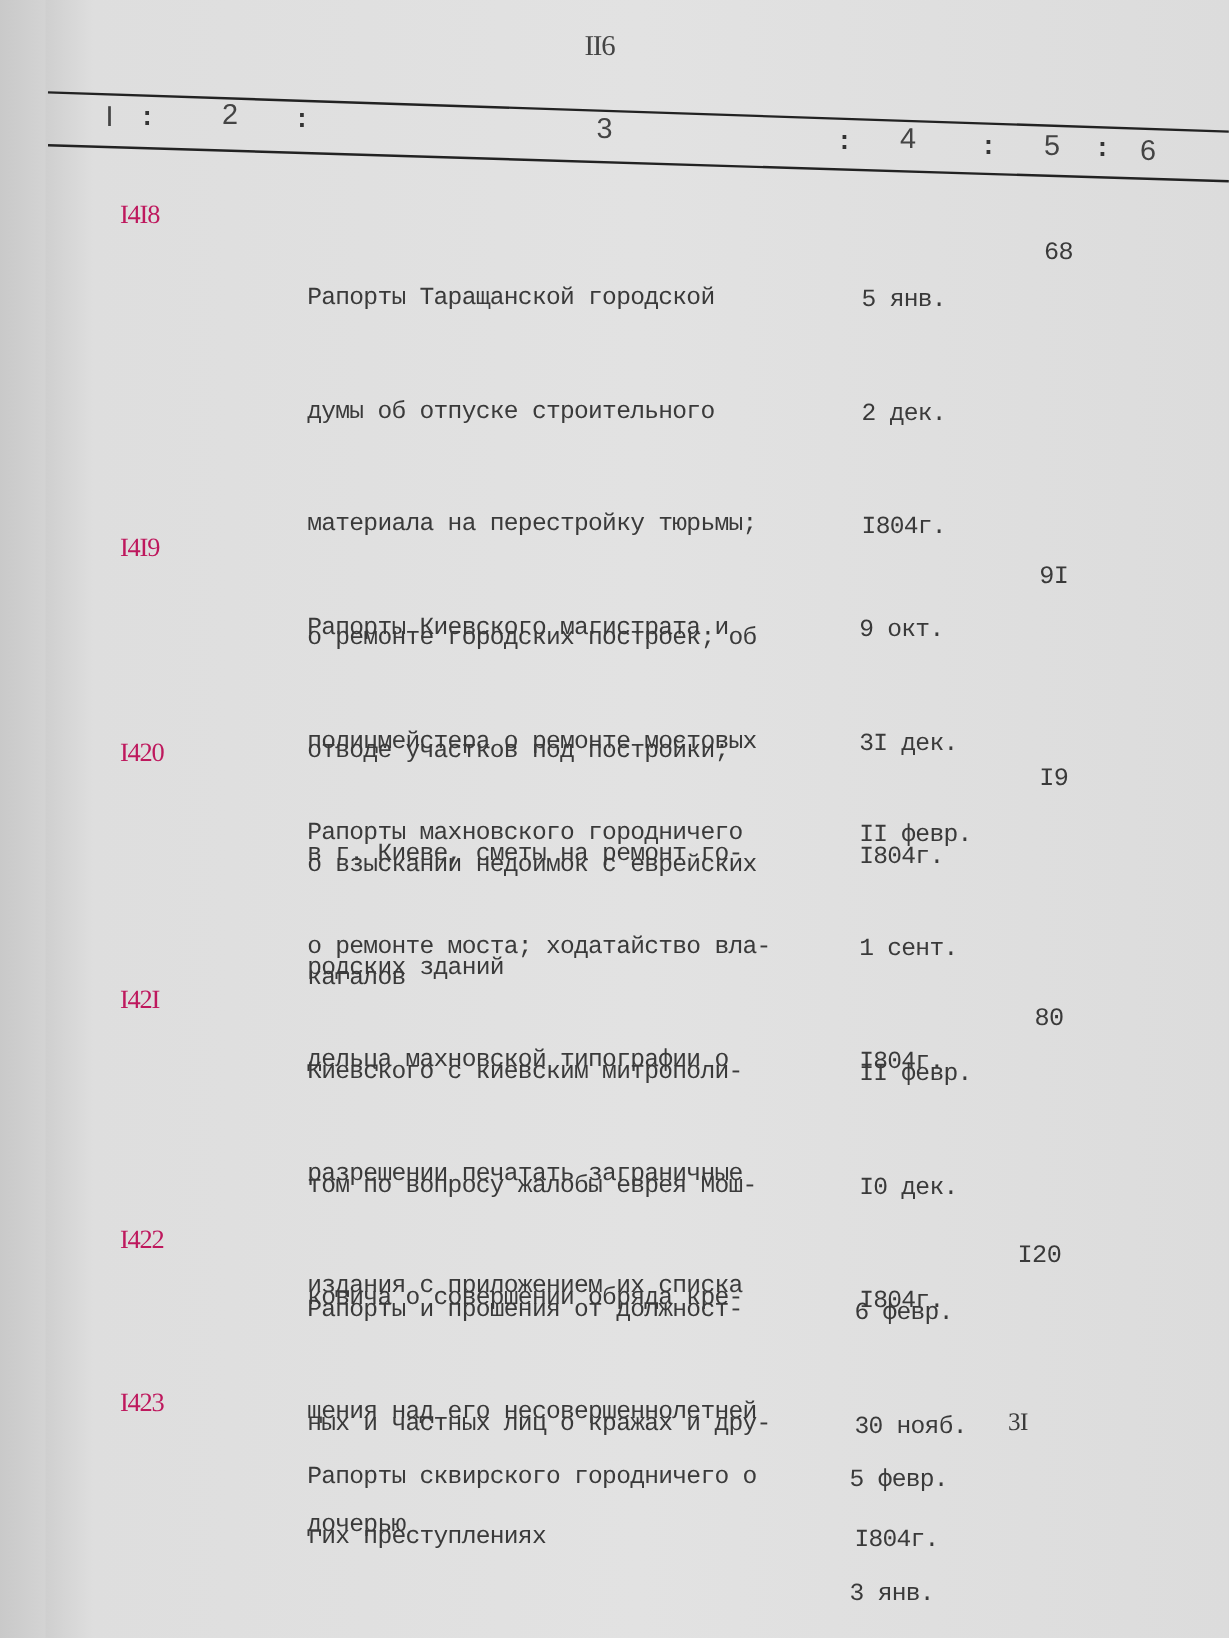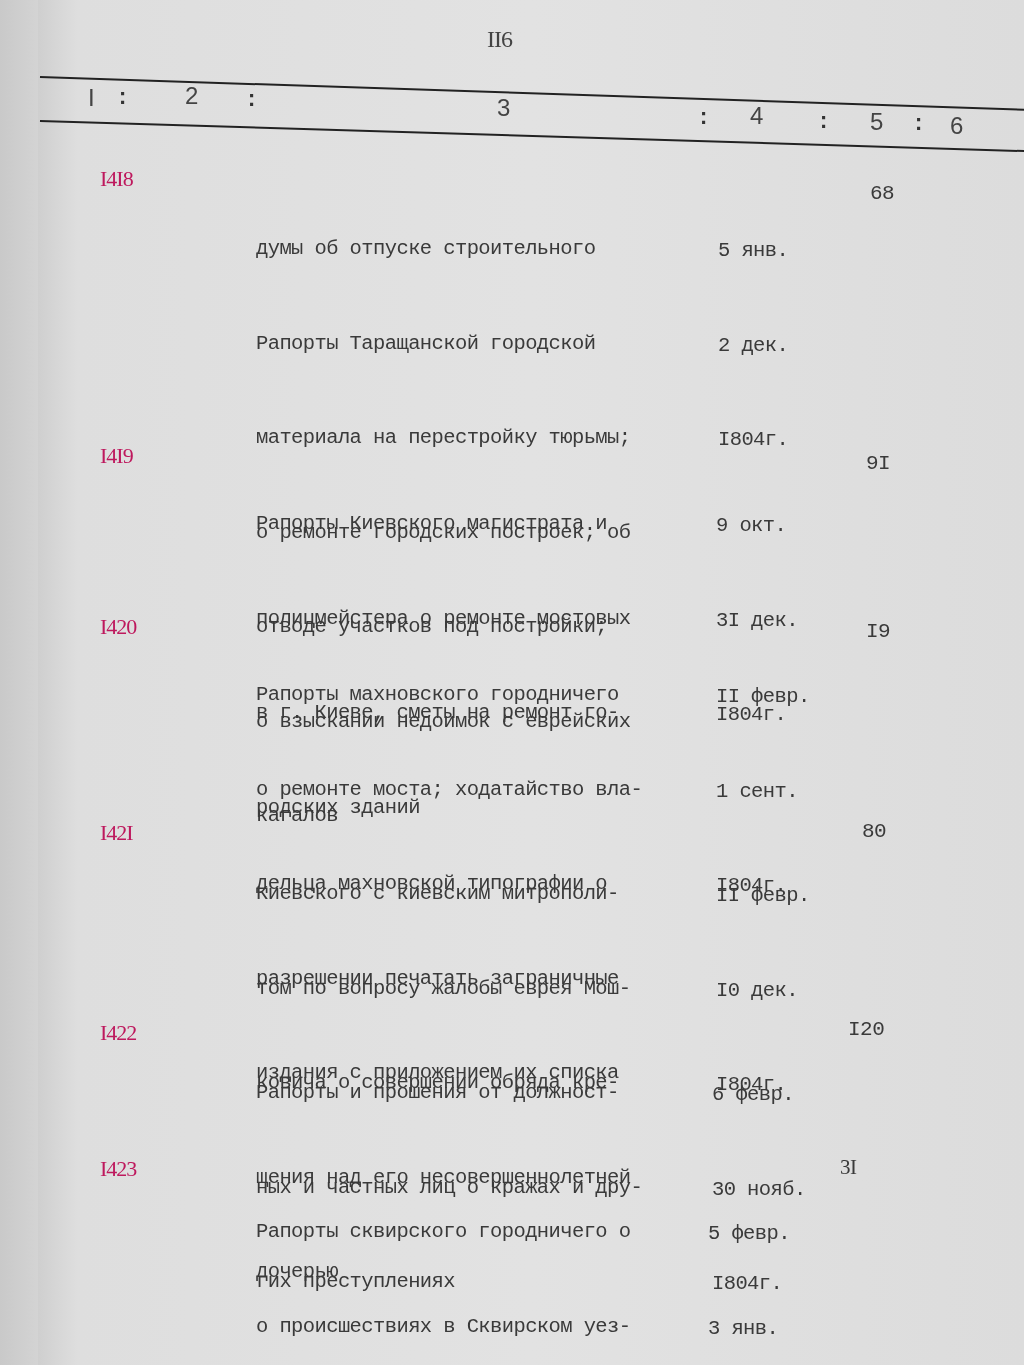--- a/index.html
+++ b/index.html
@@ -26,21 +26,21 @@
   .rule-top { left:40px; top:76px; width:990px; transform:rotate(1.9deg); }
   .rule-bottom { left:40px; top:120px; width:990px; transform:rotate(1.75deg); }
   .hdr { position:absolute; font-size:24px; color:#444; font-family:"Liberation Sans","DejaVu Sans",sans-serif; }
   .sep { position:absolute; font-size:22px; font-weight:bold; color:#333; }
   .entry-num {
     position:absolute; left:100px; font-size:22px; letter-spacing:-1px;
     font-family:"Liberation Serif","DejaVu Serif",serif; color:#be185d;
   }
   .desc { position:absolute; left:256px; font-size:20.5px; line-height:31.5px; letter-spacing:-0.6px; white-space:pre; }
   .dates { position:absolute; font-size:20.5px; line-height:31.5px; letter-spacing:-0.6px; white-space:pre; }
-  .sheets { position:absolute; font-size:21px; letter-spacing:-0.5px; }
+  .sheets { position:absolute; font-size:21px; letter-spacing:-0.5px;margin-top:18px; }
   .line { display:block; }
 </style>
 </head>
 <body>
 
 <div class="left-edge"></div>
 <div class="page"></div>
 
 <div class="page-number">II6</div>
 
@@ -55,22 +55,22 @@
 <div class="sep" style="left:697px;top:106px;">:</div>
 <div class="hdr" style="left:750px;top:102px;">4</div>
 <div class="sep" style="left:817px;top:110px;">:</div>
 <div class="hdr" style="left:870px;top:108px;">5</div>
 <div class="sep" style="left:912px;top:112px;">:</div>
 <div class="hdr" style="left:950px;top:112px;">6</div>
 
 <div>
   <div class="entry-num" style="top:166px;">I4I8</div>
   <div class="desc" style="top:170px;">
+    <span class="line">Рапорты Таращанской городской</span>
     <span class="line">думы об отпуске строительного</span>
-    <span class="line">Рапорты Таращанской городской</span>
     <span class="line">материала на перестройку тюрьмы;</span>
     <span class="line">о ремонте городских построек; об</span>
     <span class="line">отводе участков под постройки;</span>
     <span class="line">о взыскании недоимок с еврейских</span>
     <span class="line">кагалов</span>
   </div>
   <div class="dates" style="left:718px;top:172px;">
     <span class="line">5 янв.</span>
     <span class="line">2 дек.</span>
     <span class="line">I804г.</span>
@@ -140,21 +140,20 @@
     <span class="line">30 нояб.</span>
     <span class="line">I804г.</span>
   </div>
   <div class="sheets" style="left:848px;top:1018px;">I20</div>
 </div>
 
 <div>
   <div class="entry-num" style="top:1156px;">I423</div>
   <div class="desc" style="top:1153px;">
     <span class="line">Рапорты сквирского городничего о</span>
-    <span class="line">о происшествиях в Сквирском уез-</span>
     
     
   </div>
   <div class="dates" style="left:708px;top:1155px;">
     <span class="line">5 февр.</span>
     <span class="line">3 янв.</span>
     
   </div>
   <div class="sheets" style="left:840px;top:1155px;font-family:Liberation Serif, serif;">3I</div>
 </div>

